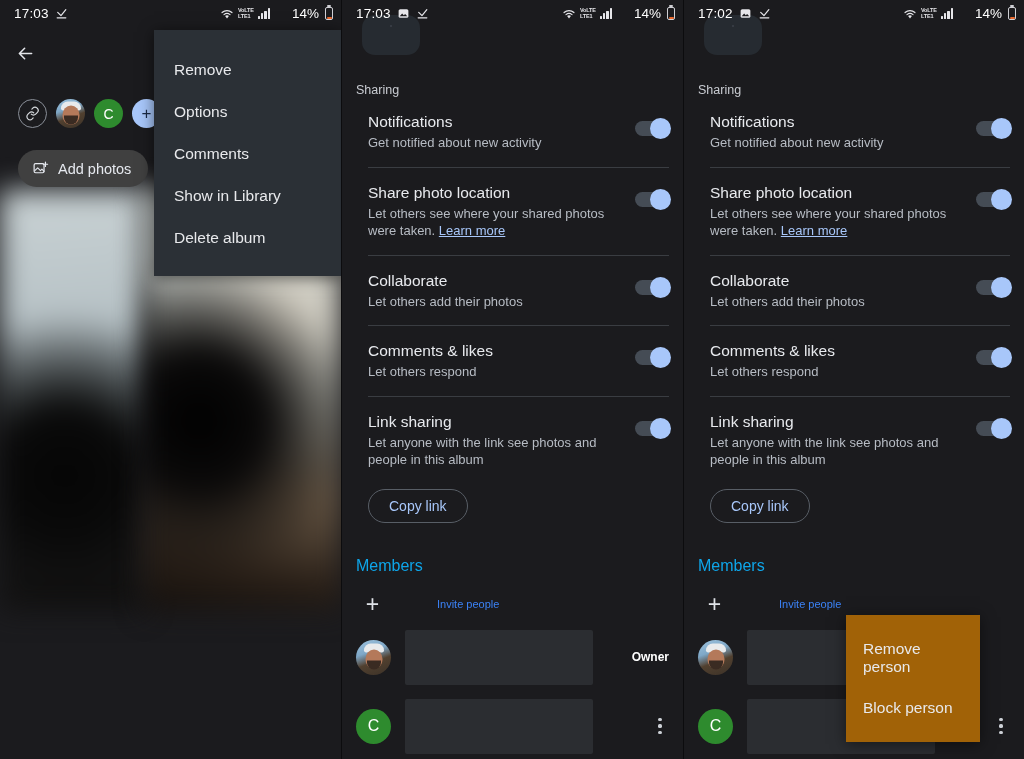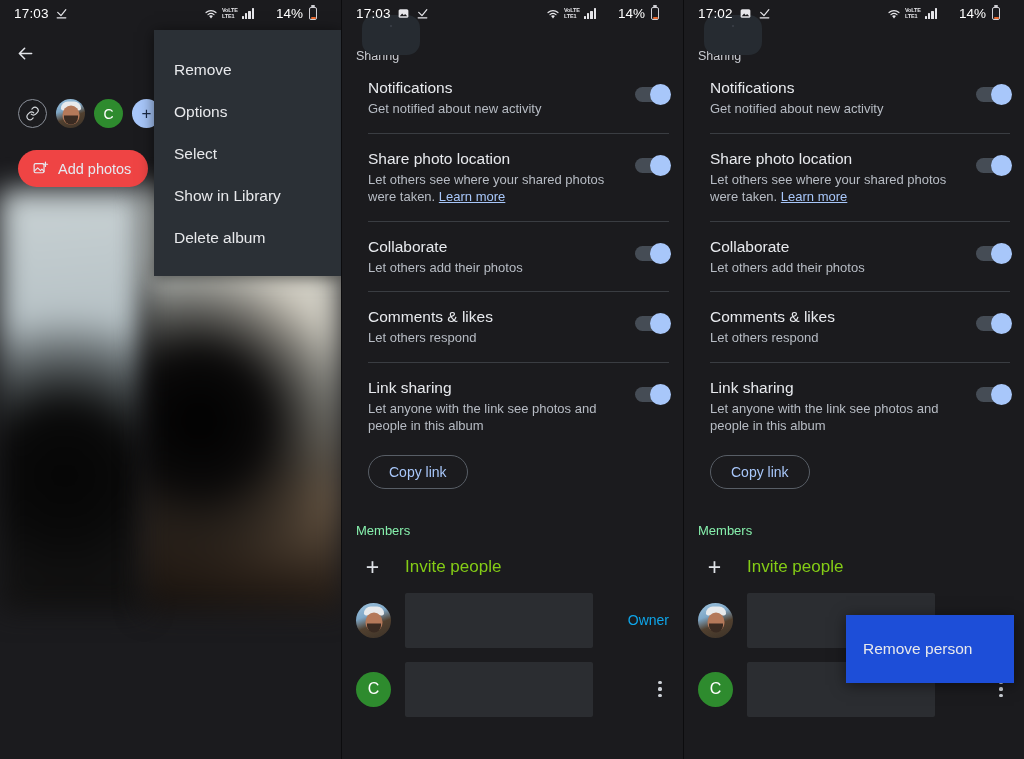--- a/index.html
+++ b/index.html
@@ -19,21 +19,21 @@
     width: 341px; height: 759px;
     background: #1b1b1e;
     overflow: hidden;
     flex: 0 0 auto;
   }
   .panel + .panel { border-left: 1px solid #0c0c0e; }
   .panel.mid { width: 342px; }
 
   
   .statusbar {
-    position: absolute; top: 0; left: 0; right: 16px; height: 27px;
+    position: absolute; top: 0; left: 0; right: 0; height: 27px;
     display: flex; align-items: center;
     padding: 0 8px 0 14px;
     color: #ffffff;
     font-size: 13.5px;
     z-index: 40;
     background: transparent;
   }
   .sb-left { display: flex; align-items: center; gap: 6px; }
   .sb-right { margin-left: auto; display: flex; align-items: center; gap: 4px; }
   .sb-time { font-size: 13.5px; letter-spacing: .2px; }
@@ -87,21 +87,21 @@
   .av-photo .beard {
     position:absolute; left:50%; top:72%; transform:translate(-50%,-50%);
     width:14px; height:9px; border-radius:0 0 7px 7px; background:#3a2b22;
   }
   .av-green { background:#2e8b2e; font-weight:400; font-size:14px; }
   .av-plus { background:#a8c7fa; color:#1b2b46; font-size:17px; font-weight:300; }
 
   .addphotos {
     position:absolute; top:150px; left:18px;
     height:37px; padding:0 17px 0 14px;
-    background:#ef4444; color:#e6e9ef;
+    background:#404040; color:#e6e9ef;
     border-radius:19px; display:flex; align-items:center; gap:9px;
     font-size:14.5px; cursor:pointer; z-index:5;
   }
 
   .photogrid { position:absolute; top:190px; left:0; width:341px; height:420px; display:flex; }
   .ph { filter: blur(14px); }
   .ph1 { width:144px; height:420px;
     background:
       radial-gradient(circle at 45% 68%, #050505 0%, #0a0a0a 22%, rgba(10,10,10,0) 55%),
       linear-gradient(175deg, #c9d2d4 0%, #b7c2c6 32%, #8e9ca1 52%, #2a2a2c 72%, #11100f 100%);
@@ -129,21 +129,21 @@
   .scroll { position:absolute; top:27px; left:0; right:0; bottom:0; }
   .ghostcard {
     position:absolute; top:-12px; left:20px; width:58px; height:40px;
     background:#262b31; border-radius:13px;
   }
   .ghostcard::after {
     content:""; position:absolute; left:50%; top:10px; transform:translateX(-50%);
     width:2px; height:2px; border-radius:50%; background:#3c424a;
   }
   .sectionlabel {
-    font-size:12.5px; color:#c9ccd2; padding:0 0 0 14px; margin-top:22px;
+    font-size:12.5px; color:#c9ccd2; padding:0 0 0 14px; margin-top:56px;
   }
   .rowlist { padding:0 14px;margin-left:12px; }
   .row {
     display:flex; align-items:flex-start; padding:15px 0 0 0; position:relative;
   }
   .row .txt { flex:1; padding-right:18px; }
   .row .title { font-size:15.5px; color:#e8eaee; line-height:19px; }
   .row .sub { font-size:13px; color:#b7bcc4; line-height:17.5px; margin-top:3px; }
   .row .sub a { color:#a8c7fa; }
   .sep { height:1px; background:#3a3d42; margin-top:15px; }
@@ -153,36 +153,36 @@
   }
   .toggle .knob {
     position:absolute; right:-2px; top:-3px; width:21px; height:21px;
     border-radius:50%; background:#a8c7fa;
   }
   .copylink {
     margin:20px 0 0 0; display:inline-flex; align-items:center; justify-content:center;
     height:34px; padding:0 20px; border:1px solid #585e66; border-radius:18px;
     color:#a8c7fa; font-size:14px; cursor:pointer;
   }
-  .memberslabel { font-size:13px; color:#86efac; padding-left:14px; margin-top:34px; }
+  .memberslabel { font-size:16px; color:#0ea5e9; padding-left:14px; margin-top:34px; }
   .inviterow { display:flex; align-items:center; gap:22px; padding:18px 14px 0 20px; cursor:pointer; }
   .invite-plus { font-size:23px; color:#dfe2e7; font-weight:300; line-height:23px; width:21px; text-align:center;}
-  .invite-label { font-size:17px; color:#84cc16; }
+  .invite-label { font-size:11px; color:#3b82f6;margin-left:32px; }
   .memrow { display:flex; align-items:center; padding:14px 14px 0 14px; gap:14px; }
   .memrow .mav { width:35px; height:35px; border-radius:50%; overflow:hidden; position:relative; flex:0 0 auto; }
   .redact { height:55px; border-radius:2px; background:#2b2d31; flex:1; }
   .redact.short { max-width:188px; }
-  .ownerlabel { font-size:14px; color:#0ea5e9; margin-left:auto; padding-left:8px; }
+  .ownerlabel { font-size:12px; color:#ffffff; margin-left:auto; padding-left:8px;font-weight:bold; }
   .kebab { width:18px; display:flex; flex-direction:column; align-items:center; gap:3.2px; margin-left:auto; cursor:pointer; }
   .kebab i { width:3.2px; height:3.2px; border-radius:50%; background:#cdd1d7; display:block; }
 
   
   .menu-person {
-    position:absolute; left:846px; top:615px; width:168px;
-    background:#1d4ed8; z-index:30;
+    position:absolute; left:846px; top:615px; width:134px;
+    background:#a16207; z-index:30;
     box-shadow:0 2px 14px rgba(0,0,0,.5);
     padding:16px 0 16px 0;
   }
   .menu-person .mi { padding:9px 17px; font-size:15.5px; color:#e8e9ec; cursor:pointer; }
   .menu-person .mi + .mi { margin-top:5px; }
 </style>
 </head>
 <body>
 
 <div class="screen">
@@ -257,21 +257,21 @@
     </div>
 
     <div class="photogrid">
       <div class="ph ph1"></div>
       <div class="ph ph2"></div>
     </div>
 
     <div class="menu-left">
       <div class="mi">Remove</div>
       <div class="mi">Options</div>
-      <div class="mi">Select</div>
+      <div class="mi">Comments</div>
       <div class="mi">Show in Library</div>
       <div class="mi">Delete album</div>
     </div>
   </div>
 
   <div class="panel mid">
 
     <div class="statusbar">
       <div class="sb-left">
         <span class="sb-time">17:03</span>
@@ -530,15 +530,16 @@
             <i></i>
             <i></i>
             <i></i>
           </div>
       </div>
     </div>
   </div>
 
   <div class="menu-person">
     <div class="mi">Remove person</div>
+    <div class="mi">Block person</div>
   </div>
 
 </div>
 
 </body></html>

